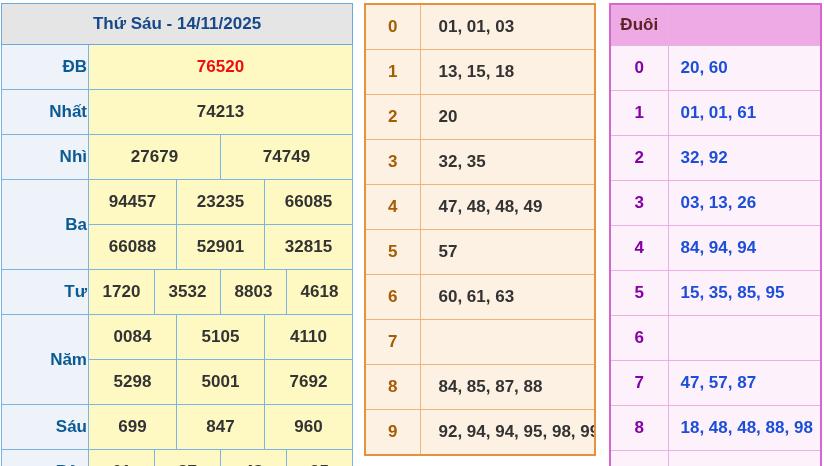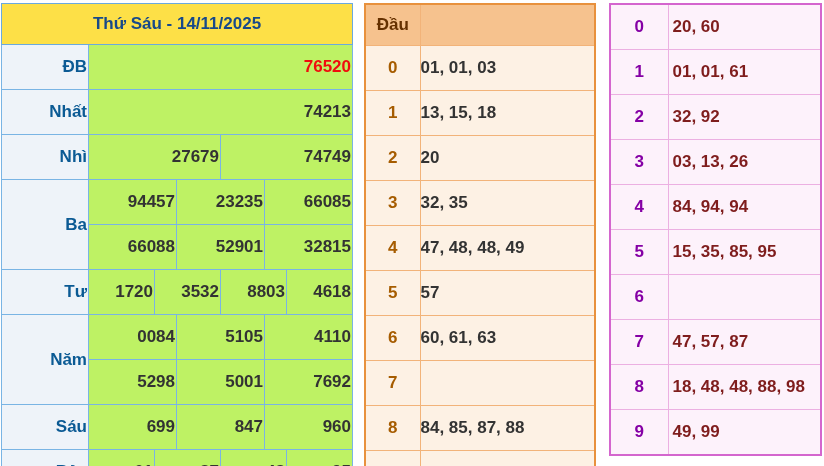--- a/index.html
+++ b/index.html
@@ -22,60 +22,60 @@
     font-weight: bold;
     font-size: 17px;
   }
   td { vertical-align: middle; overflow: hidden; white-space: nowrap; }
 
   
   .t-left { width: 351px; }
   .t-left td { border: 1px solid #79b4e4; height: 42px; }
   .t-left .hdr td {
     height: 38px;
-    background: #fde047;
+    background: #e5e5e5;
     color: #17498a;
     text-align: center;
     border-color: #6aa9de;
   }
   .t-left .lbl {
     background: #eef3f9;
     color: #0b5a94;
     text-align: right;
   }
   .t-left .val {
-    background: #bef264;
+    background: #fef9c3;
     color: #333333;
-    text-align: right;
+    text-align: center;
   }
   .t-left .sp { color: #f00d0d; }
 
   
   .t-dau {
     width: 232px;
     margin-left: 11px;
     border: 2px solid #e8913d;
   }
   .t-dau td { border: 1px solid #f2b379; height: 42px; background: #fdf1e4; }
   .t-dau .hdr td { height: 38px; background: #f6c28e; }
   .t-dau .hdr .digit { color: #653000; text-align: center; }
   .t-dau .digit { color: #a65c00; text-align: center; }
-  .t-dau .vals { color: #333333; text-align: left; padding-left: 0; }
+  .t-dau .vals { color: #333333; text-align: left; padding-left: 18px; }
 
   
   .t-duoi {
     width: 213px;
     margin-left: 13px;
     border: 2px solid #d466ce;
   }
   .t-duoi td { border: 1px solid #ecb0e2; height: 42px; background: #fdf2fb; }
   .t-duoi .hdr td { height: 38px; background: #eeaae4; }
   .t-duoi .hdr .digit { color: #5e2227; text-align: center; }
   .t-duoi .digit { color: #8500a5; text-align: center; }
-  .t-duoi .vals { color: #7f1d1d; text-align: left; padding-left: 4px; }
+  .t-duoi .vals { color: #1d4ed8; text-align: left; padding-left: 12px; }
 </style>
 </head>
 <body>
 
 <div class="wrap">
 
   <table class="t-left">
     <colgroup>
       <col style="width:87px">
       <col span="12" style="width:22px">
@@ -141,24 +141,20 @@
       </tr>
     </tbody>
   </table>
 
   <table class="t-dau">
     <colgroup>
       <col style="width:55px">
       <col>
     </colgroup>
     <tbody>
-      <tr class="hdr">
-        <td class="digit">Đầu</td>
-        <td class="vals"></td>
-      </tr>
       <tr>
         <td class="digit">0</td>
         <td class="vals">01, 01, 03</td>
       </tr>
       <tr>
         <td class="digit">1</td>
         <td class="vals">13, 15, 18</td>
       </tr>
       <tr>
         <td class="digit">2</td>
@@ -194,20 +190,24 @@
       </tr>
     </tbody>
   </table>
 
   <table class="t-duoi">
     <colgroup>
       <col style="width:58px">
       <col>
     </colgroup>
     <tbody>
+      <tr class="hdr">
+        <td class="digit">Đuôi</td>
+        <td class="vals"></td>
+      </tr>
       <tr>
         <td class="digit">0</td>
         <td class="vals">20, 60</td>
       </tr>
       <tr>
         <td class="digit">1</td>
         <td class="vals">01, 01, 61</td>
       </tr>
       <tr>
         <td class="digit">2</td>

